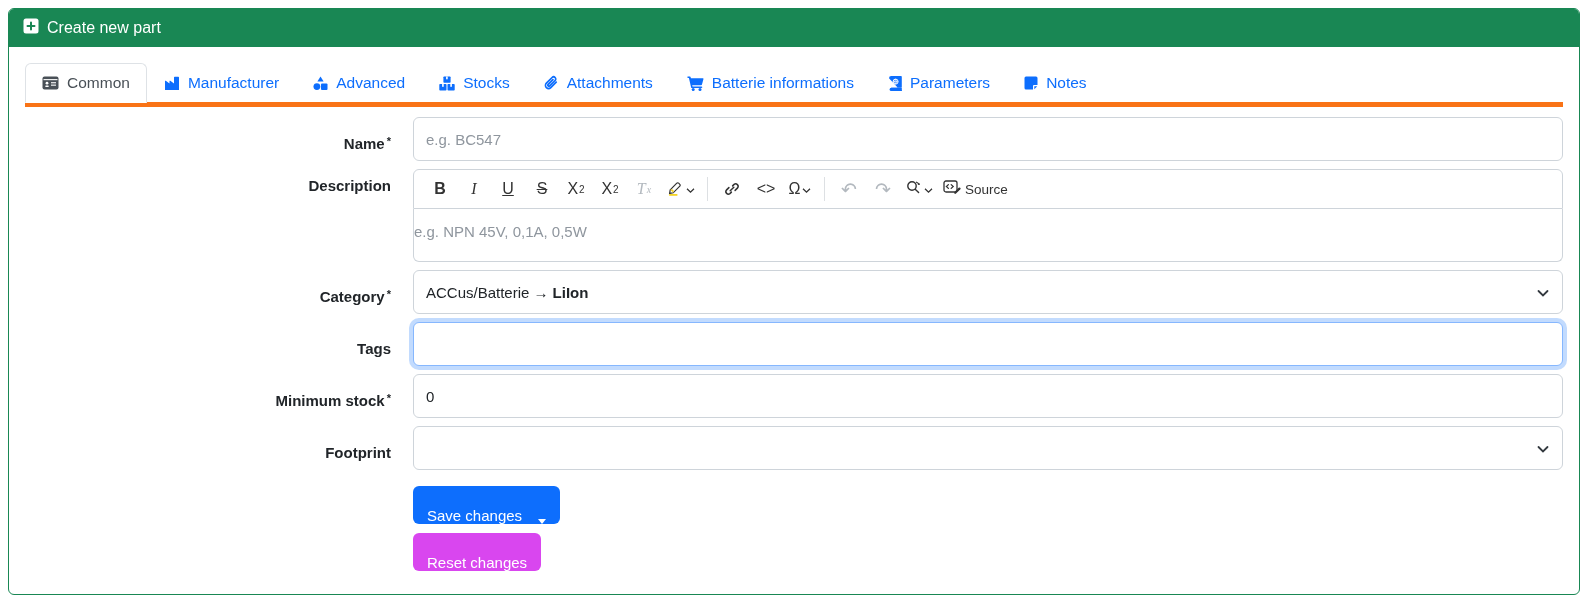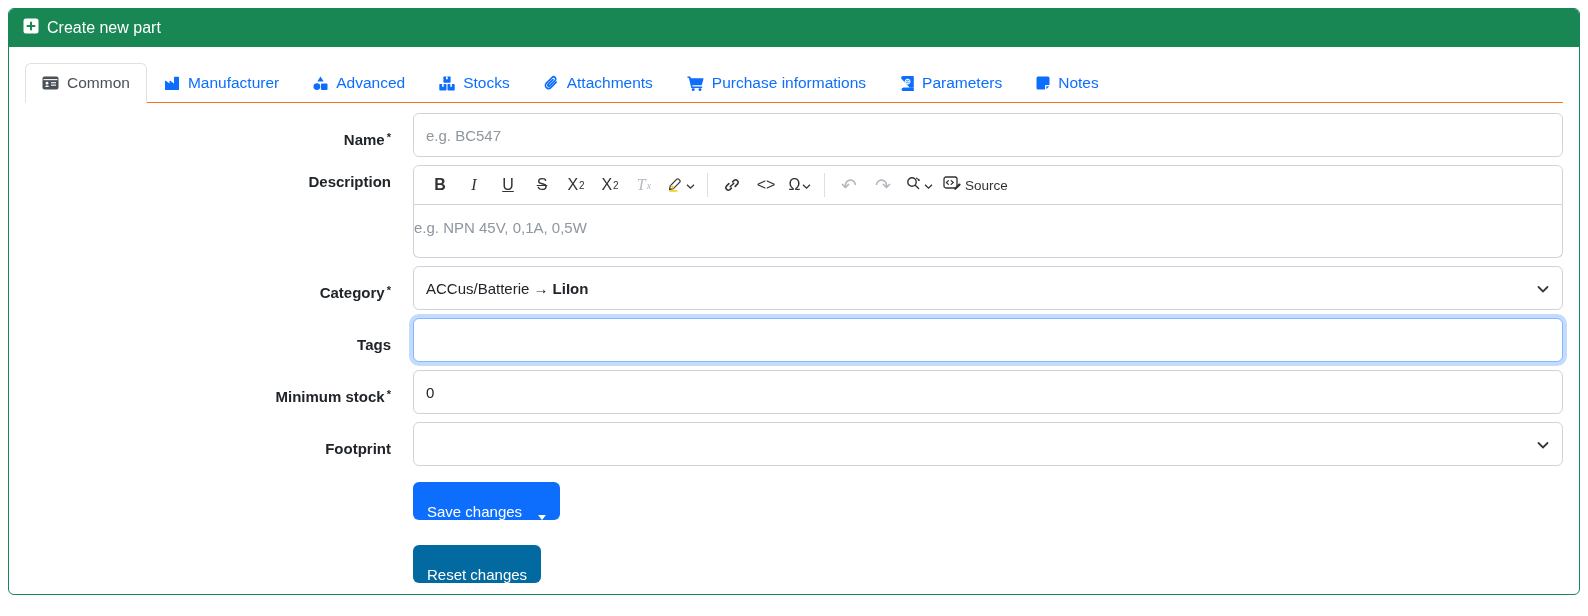--- a/index.html
+++ b/index.html
@@ -8,21 +8,21 @@
 
   .card { position:absolute; left:8px; top:8px; width:1572px; height:587px;
           border:1px solid #198754; border-radius:6px; background:#fff; overflow:hidden; }
 
   .card-header { height:38px; background:#198754; color:#fff; display:flex; align-items:center;
                  padding:0 14px; gap:8px; font-size:16px; }
 
   .card-body { padding:16px 16px 0 16px; }
 
   
-  .nav-tabs { display:flex; align-items:flex-end; border-bottom:1px solid #f97316;text-align:right; }
+  .nav-tabs { display:flex; align-items:flex-end; border-bottom:5px solid #f97316;text-align:right; }
   .tab { display:flex; align-items:center; gap:8px; padding:10px 16px; font-size:15.5px;
          color:#0d6efd; cursor:pointer; margin-bottom:-1px; border:1px solid transparent;
          border-radius:6px 6px 0 0; white-space:nowrap; }
   .tab.active { background:#fff; color:#495057; border-color:#dee2e6 #dee2e6 #fff #dee2e6; }
   .tab svg { display:block; }
 
   
   .form-area { padding-top:10px; }
   .form-row { display:grid; grid-template-columns:366px 1fr; column-gap:22px; margin-bottom:8px; }
   .form-row.center { align-items:center; }
@@ -58,21 +58,21 @@
   .src-label { font-size:13.5px; color:#333; margin-left:4px; }
   .editor-content { border:1px solid #ced4da; border-top:none; border-radius:0 0 6px 6px;
                     height:53px; padding:14px 0; font-size:15px; color:#8f969e; }
 
   
   .btn-rows { margin-top:16px; }
   .btn { display:inline-flex; align-items:flex-end; border:none; border-radius:6px; height:38px;
          padding:0 14px; font-size:15px; color:#fff; cursor:pointer;
          font-family:"Liberation Sans","DejaVu Sans",sans-serif; }
   .btn-primary { background:#0d6efd; }
-  .btn-secondary { background:#0369a1;margin-top:16px; }
+  .btn-secondary { background:#d946ef; }
   .caret { display:inline-block; width:0; height:0; border-left:4.5px solid transparent;
            border-right:4.5px solid transparent; border-top:5px solid #fff; margin-left:16px; }
   .mb8 { margin-bottom:8px; }
 </style>
 </head>
 <body>
 
 <div class="page">
   <div class="card">
 
@@ -142,21 +142,21 @@
           <span>Attachments</span>
         </div>
         <div class="tab">
           <span>
             <svg width="17" height="15" viewBox="0 0 17 15" fill="#0d6efd">
                 <path d="M0.5 0.5 h2.4 a.7.7 0 0 1 .68.53 L3.9 2.3 h12 a.6.6 0 0 1 .58.76 l-1.5 5.5 a.9.9 0 0 1-.87.64 H5.2 l.3 1.3 h9 a.8.8 0 0 1 0 1.6 H4.9 a.8.8 0 0 1-.78-.62 L1.9 2.1 H0.5 z"></path>
                 <circle cx="6.2" cy="13.4" r="1.5"></circle>
                 <circle cx="13" cy="13.4" r="1.5"></circle>
               </svg>
           </span>
-          <span>Purchase informations</span>
+          <span>Batterie informations</span>
         </div>
         <div class="tab">
           <span>
             <svg width="14" height="15" viewBox="0 0 14 15">
                 <path d="M1 2.2 A2.2 2.2 0 0 1 3.2 0 H13 a.8.8 0 0 1 .8.8 V11 a.8.8 0 0 1-.8.8 H3.2 A1.2 1.2 0 0 0 3.2 14 H13.2 a.7.7 0 0 1 0 1.4" fill="#0d6efd"></path>
                 <path d="M3.2 11.8 H13.8 V15 H3.2 A1.6 1.6 0 0 1 3.2 11.8" fill="#0d6efd"></path>
                 <circle cx="7.6" cy="5.6" r="2.5" fill="none" stroke="#fff" stroke-width="1"></circle>
                 <path d="M5.1 5.6 h5 M7.6 3.1 a4 4 0 0 1 0 5 M7.6 3.1 a4 4 0 0 0 0 5" fill="none" stroke="#fff" stroke-width="0.7"></path>
               </svg>
           </span>

